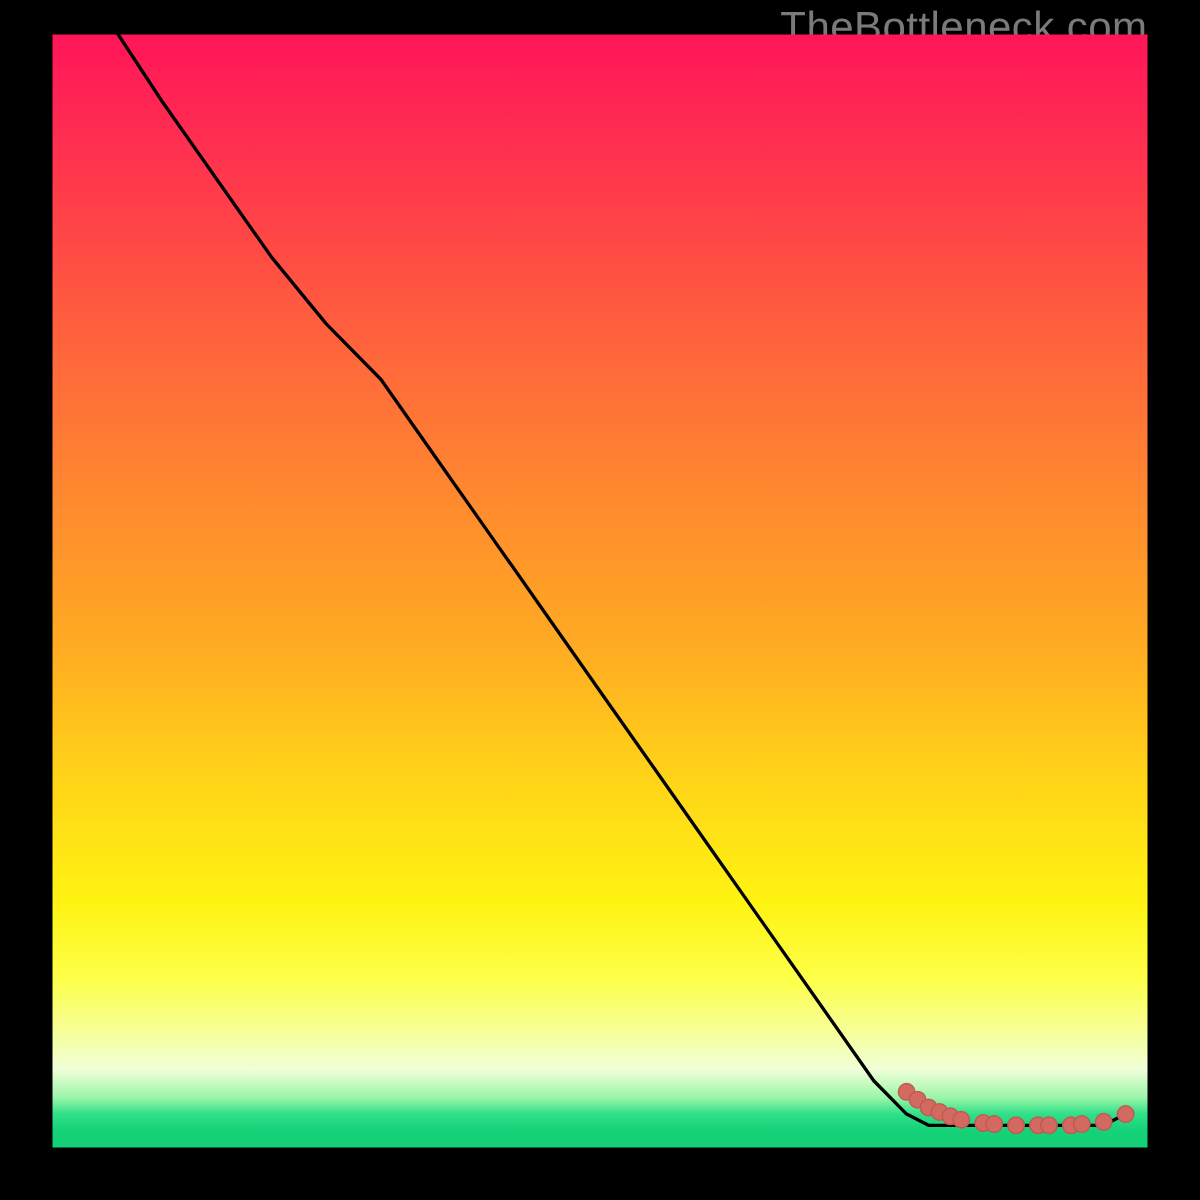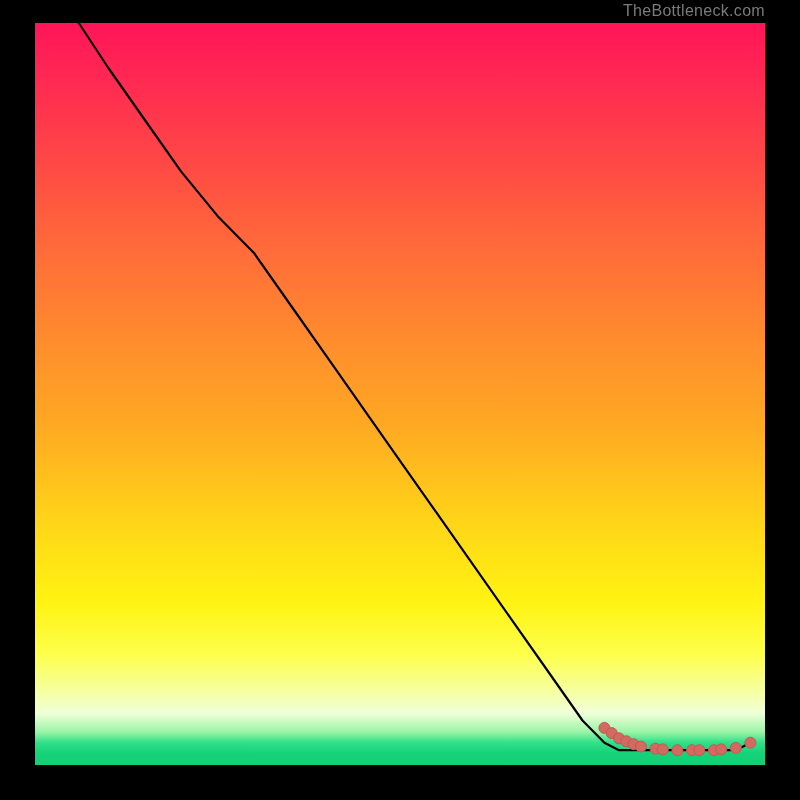--- a/index.html
+++ b/index.html
@@ -40,21 +40,21 @@
       #2fe089 97%,
       #15d177 98.5%,
       #13cf75 100%
     );
   }
   .watermark {
     position: absolute;
     top: 2px;
     right: 35px;
     color: #7a7a7a;
-    font-size: 16px;
+    font-size: 28px;
     letter-spacing: 0.3px;
     font-weight: 500;
   }
   svg.overlay {
     position: absolute;
     left: 35px;
     top: 23px;
     width: 730px;
     height: 742px;
     overflow: visible;

